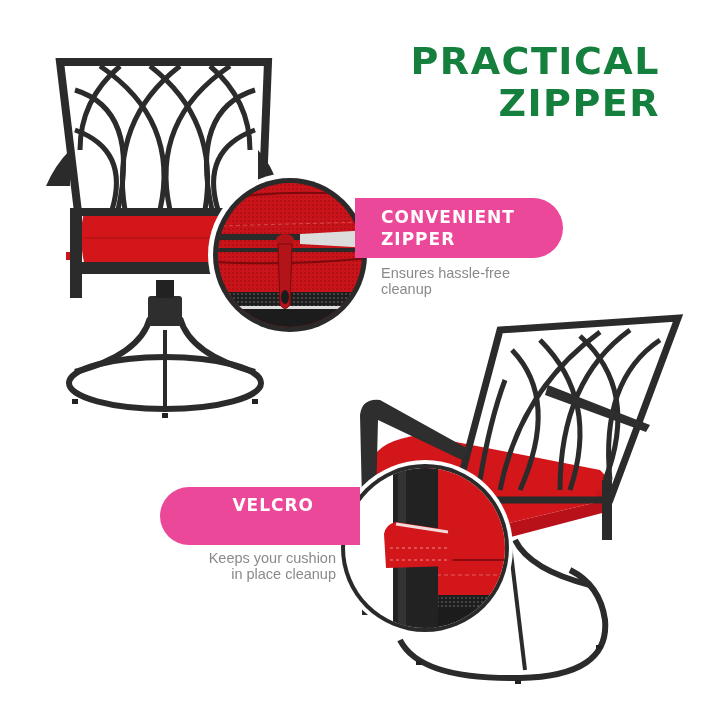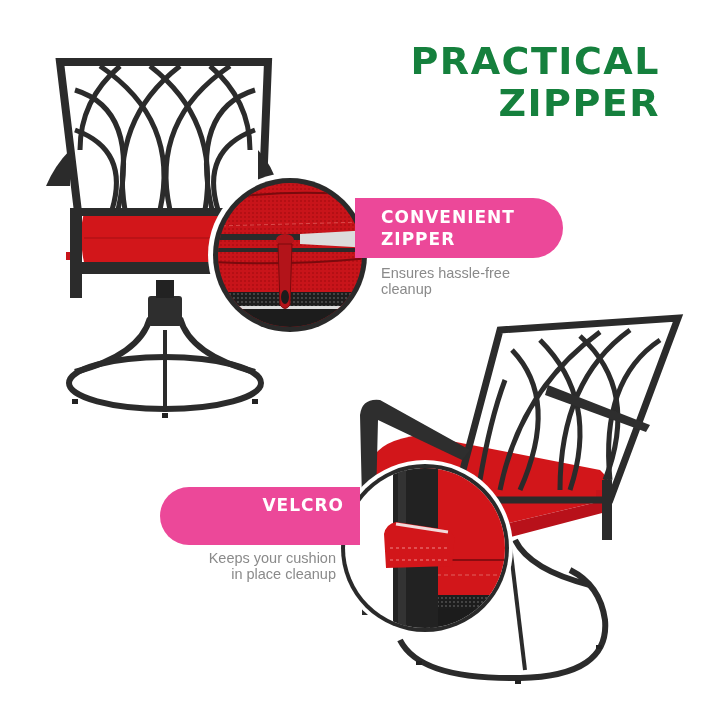--- a/index.html
+++ b/index.html
@@ -2,21 +2,21 @@
 <html><head>
 <meta charset="utf-8">
 <style>
   html, body { margin: 0; padding: 0; background: #ffffff; }
   body { width: 720px; height: 720px; position: relative; overflow: hidden; font-family: "DejaVu Sans", sans-serif; }
   .headline { position: absolute; right: 60px; top: 40px; text-align: right; font-family: "DejaVu Sans", sans-serif; font-weight: 900; color: #15803d; font-size: 38px; line-height: 42px; letter-spacing: 1.5px; }
   .headline span { display: block; }
   .pill { position: absolute; background: #ec4899; color: #ffffff; font-family: "DejaVu Sans", sans-serif; font-weight: 900; font-size: 17px; line-height: 22px; letter-spacing: 1px; box-sizing: border-box; }
   .pill span { display: block; }
   .pill-right { left: 355px; top: 198px; width: 208px; height: 60px; border-radius: 0 30px 30px 0; padding: 8px 0 0 26px; }
-  .pill-left { left: 160px; top: 487px; width: 200px; height: 58px; border-radius: 29px 0 0 29px; padding: 7px 16px 0 0; text-align: right; }
+  .pill-left { left: 160px; top: 487px; width: 200px; height: 58px; border-radius: 29px 0 0 29px; padding: 7px 46px 0 0; text-align: right; }
   .sub { position: absolute; color: #8a8a8a; font-family: Liberation Sans, sans-serif; font-size: 14.5px; line-height: 16px; }
   .sub span { display: block; }
   .sub-right { left: 381px; top: 265px; }
   .sub-left { right: 384px; top: 550px; text-align: right; }
   svg { position: absolute; left: 0; top: 0; }
 </style>
 </head>
 <body>
 
 <svg width="720" height="720" viewBox="0 0 720 720">

